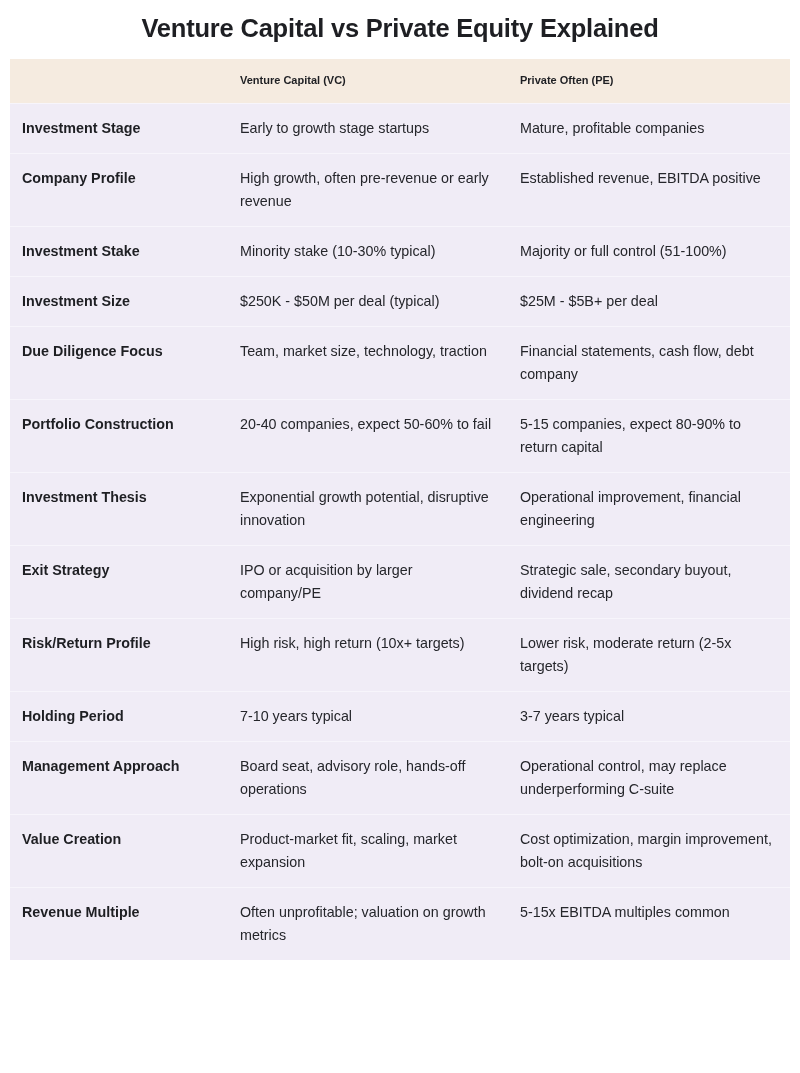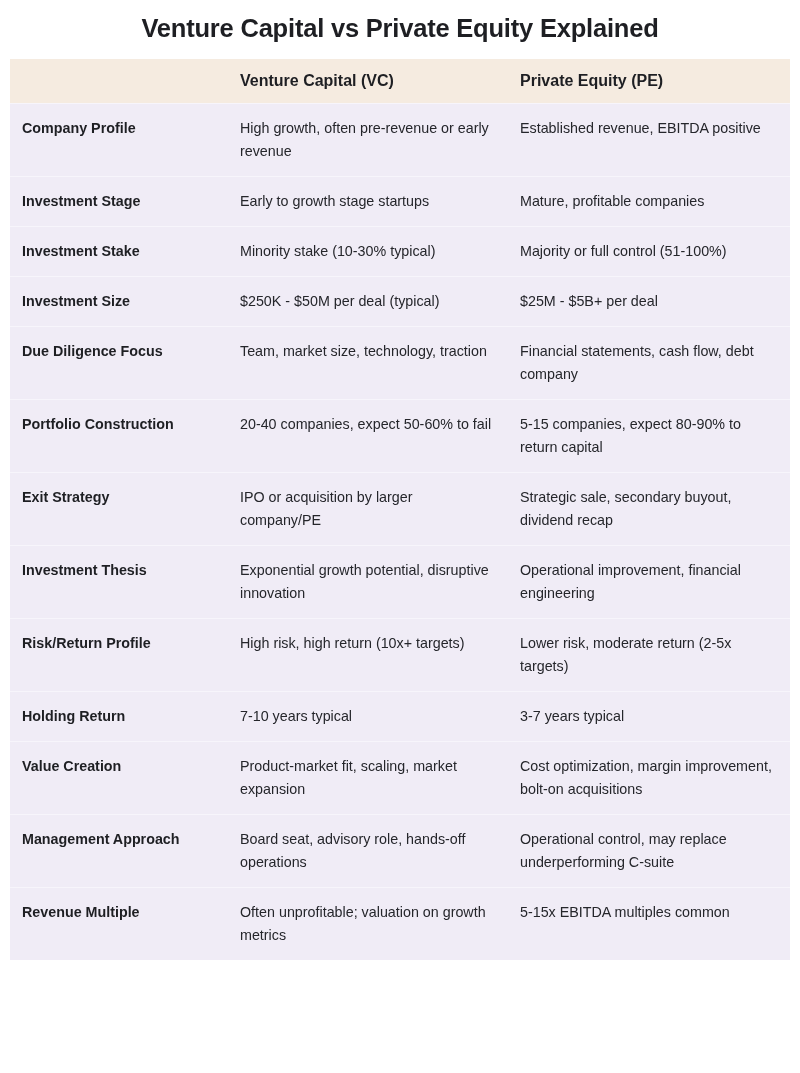--- a/index.html
+++ b/index.html
@@ -40,21 +40,21 @@
     border-collapse: collapse;
     table-layout: fixed;
   }
   table.compare col.c1 { width: 218px; }
   table.compare col.c2 { width: 280px; }
   table.compare col.c3 { width: 282px; }
 
   thead th {
     background: #f5ebe0;
     text-align: left;
-    font-size: 16px;
+    font-size: 11px;
     font-weight: bold;
     color: #1e1f23;
     padding: 12px 16px 13px 12px;
     vertical-align: middle;
     line-height: 19px;
     border: none;
   }
   thead th.th-first { padding-left: 12px; }
 
   tbody tr { background: #f0ecf6; }
@@ -88,33 +88,33 @@
     <table class="compare">
       <colgroup>
         <col class="c1">
         <col class="c2">
         <col class="c3">
       </colgroup>
       <thead>
         <tr>
           <th class="th-first"></th>
           <th>Venture Capital (VC)</th>
-          <th>Private Equity (PE)</th>
+          <th>Private Often (PE)</th>
         </tr>
       </thead>
       <tbody id="table-body">
           <tr>
+            <td class="cell-label">Investment Stage</td>
+            <td class="cell-vc">Early to growth stage startups</td>
+            <td class="cell-pe">Mature, profitable companies</td>
+          </tr>
+          <tr>
             <td class="cell-label">Company Profile</td>
             <td class="cell-vc">High growth, often pre-revenue or early revenue</td>
             <td class="cell-pe">Established revenue, EBITDA positive</td>
-          </tr>
-          <tr>
-            <td class="cell-label">Investment Stage</td>
-            <td class="cell-vc">Early to growth stage startups</td>
-            <td class="cell-pe">Mature, profitable companies</td>
           </tr>
           <tr>
             <td class="cell-label">Investment Stake</td>
             <td class="cell-vc">Minority stake (10-30% typical)</td>
             <td class="cell-pe">Majority or full control (51-100%)</td>
           </tr>
           <tr>
             <td class="cell-label">Investment Size</td>
             <td class="cell-vc">$250K - $50M per deal (typical)</td>
             <td class="cell-pe">$25M - $5B+ per deal</td>
@@ -123,48 +123,48 @@
             <td class="cell-label">Due Diligence Focus</td>
             <td class="cell-vc">Team, market size, technology, traction</td>
             <td class="cell-pe">Financial statements, cash flow, debt company</td>
           </tr>
           <tr>
             <td class="cell-label">Portfolio Construction</td>
             <td class="cell-vc">20-40 companies, expect 50-60% to fail</td>
             <td class="cell-pe">5-15 companies, expect 80-90% to return capital</td>
           </tr>
           <tr>
+            <td class="cell-label">Investment Thesis</td>
+            <td class="cell-vc">Exponential growth potential, disruptive innovation</td>
+            <td class="cell-pe">Operational improvement, financial engineering</td>
+          </tr>
+          <tr>
             <td class="cell-label">Exit Strategy</td>
             <td class="cell-vc">IPO or acquisition by larger company/PE</td>
             <td class="cell-pe">Strategic sale, secondary buyout, dividend recap</td>
-          </tr>
-          <tr>
-            <td class="cell-label">Investment Thesis</td>
-            <td class="cell-vc">Exponential growth potential, disruptive innovation</td>
-            <td class="cell-pe">Operational improvement, financial engineering</td>
           </tr>
           <tr>
             <td class="cell-label">Risk/Return Profile</td>
             <td class="cell-vc">High risk, high return (10x+ targets)</td>
             <td class="cell-pe">Lower risk, moderate return (2-5x targets)</td>
           </tr>
           <tr>
-            <td class="cell-label">Holding Return</td>
+            <td class="cell-label">Holding Period</td>
             <td class="cell-vc">7-10 years typical</td>
             <td class="cell-pe">3-7 years typical</td>
+          </tr>
+          <tr>
+            <td class="cell-label">Management Approach</td>
+            <td class="cell-vc">Board seat, advisory role, hands-off operations</td>
+            <td class="cell-pe">Operational control, may replace underperforming C-suite</td>
           </tr>
           <tr>
             <td class="cell-label">Value Creation</td>
             <td class="cell-vc">Product-market fit, scaling, market expansion</td>
             <td class="cell-pe">Cost optimization, margin improvement, bolt-on acquisitions</td>
-          </tr>
-          <tr>
-            <td class="cell-label">Management Approach</td>
-            <td class="cell-vc">Board seat, advisory role, hands-off operations</td>
-            <td class="cell-pe">Operational control, may replace underperforming C-suite</td>
           </tr>
           <tr>
             <td class="cell-label">Revenue Multiple</td>
             <td class="cell-vc">Often unprofitable; valuation on growth metrics</td>
             <td class="cell-pe">5-15x EBITDA multiples common</td>
           </tr>
         </tbody>
     </table>
   </div>
 

